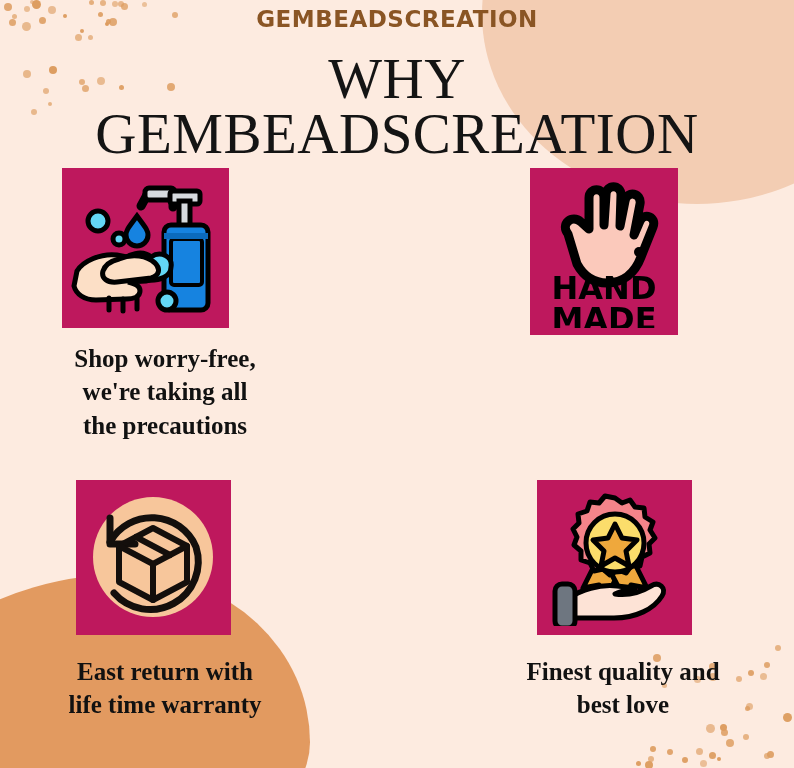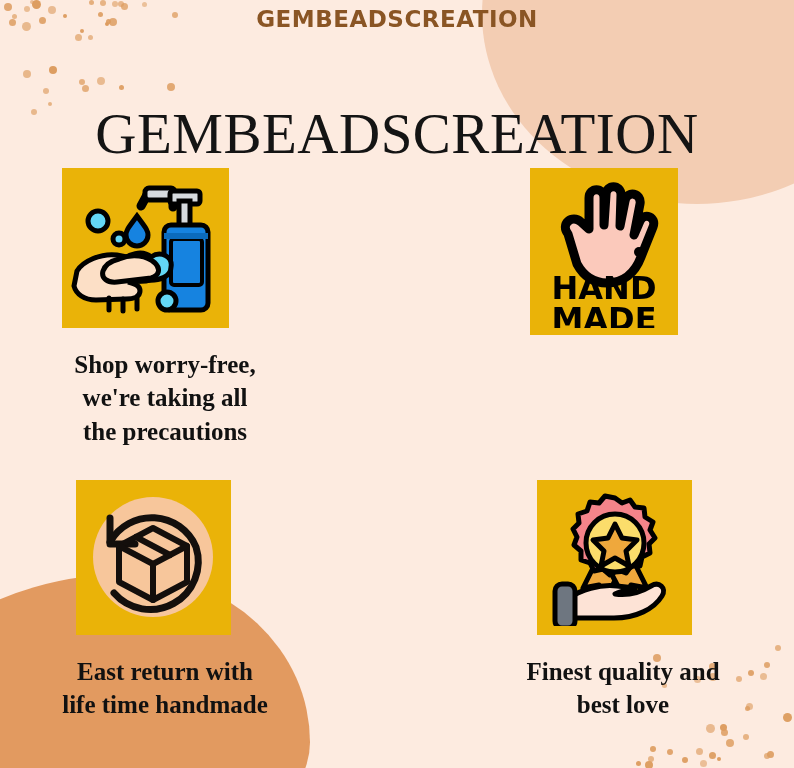--- a/index.html
+++ b/index.html
@@ -69,26 +69,26 @@
     display:grid;
     grid-template-columns:1fr 1fr;
     grid-template-rows:1fr 1fr;
     z-index:3;
   }
   .cell { position:relative; }
   .cell-inner {
     position:absolute; left:0; top:0; width:100%;
   }
   .icon-card {
-    background:#eab308;
+    background:#be185d;
     margin:0 auto;
     display:flex; align-items:center; justify-content:center;
   }
   .caption {
-    margin-top:20px;
+    margin-top:14px;
     text-align:center;
     font-family:"Liberation Serif", serif;
     font-weight:bold;
     font-size:25px;
     line-height:1.33;
     color:#111111;
     white-space:pre-line;
   }
 
   
@@ -174,21 +174,21 @@
       <div class="dot" style="left: 75px; top: 114px; width: 7px; height: 7px; background: rgb(221, 156, 95); opacity: 0.93;"></div>
       <div class="dot" style="left: 149px; top: 75px; width: 9px; height: 9px; background: rgb(221, 156, 95); opacity: 0.96;"></div>
       <div class="dot" style="left: 14px; top: 118px; width: 6px; height: 6px; background: rgb(221, 156, 95); opacity: 0.7;"></div>
       <div class="dot" style="left: 11px; top: 123px; width: 8px; height: 8px; background: rgb(221, 156, 95); opacity: 0.96;"></div>
       <div class="dot" style="left: 28px; top: 45px; width: 5px; height: 5px; background: rgb(221, 156, 95); opacity: 0.62;"></div>
       <div class="dot" style="left: 130px; top: 115px; width: 6px; height: 6px; background: rgb(221, 156, 95); opacity: 0.72;"></div>
       <div class="dot" style="left: 92px; top: 101px; width: 8px; height: 8px; background: rgb(221, 156, 95); opacity: 0.83;"></div>
     </div>
 
   <div id="brand">GEMBEADSCREATION</div>
-  <div id="page-title"><br><span>GEMBEADSCREATION</span></div>
+  <div id="page-title"><span>WHY</span><br><span>GEMBEADSCREATION</span></div>
 
   <div id="grid">
 
     <div class="cell c1">
       <div class="cell-inner">
         <div class="icon-card">
           <svg width="150" height="143" viewBox="0 0 150 143">
             <g fill="none" stroke="#000" stroke-width="7" stroke-linecap="round" stroke-linejoin="round">
 
               <path d="M76 18 h18 a8 8 0 0 1 8 8 v4" stroke-width="9"></path>
@@ -251,21 +251,21 @@
 
             <g fill="none" stroke="#140f0c" stroke-width="6" stroke-linejoin="round" stroke-linecap="round">
               <path d="M67 38 L101 56 L101 92 L67 110 L33 92 L33 56 Z"></path>
               <path d="M33 56 L67 74 L101 56"></path>
               <path d="M67 74 L67 110"></path>
               <path d="M50 47 L84 65"></path>
             </g>
           </svg>
         </div>
         <div class="caption">East return with
-life time handmade</div>
+life time warranty</div>
       </div>
     </div>
 
     <div class="cell c4">
       <div class="cell-inner">
         <div class="icon-card">
           <svg width="136" height="136" viewBox="0 0 136 136">
 
             <path d="M50 70 l-14 28 16 -3 7 13 14 -27z" fill="#efa83c" stroke="#000" stroke-width="5" stroke-linejoin="round"></path>
             <path d="M86 70 l14 28 -16 -3 -7 13 -14 -27z" fill="#efa83c" stroke="#000" stroke-width="5" stroke-linejoin="round"></path>

